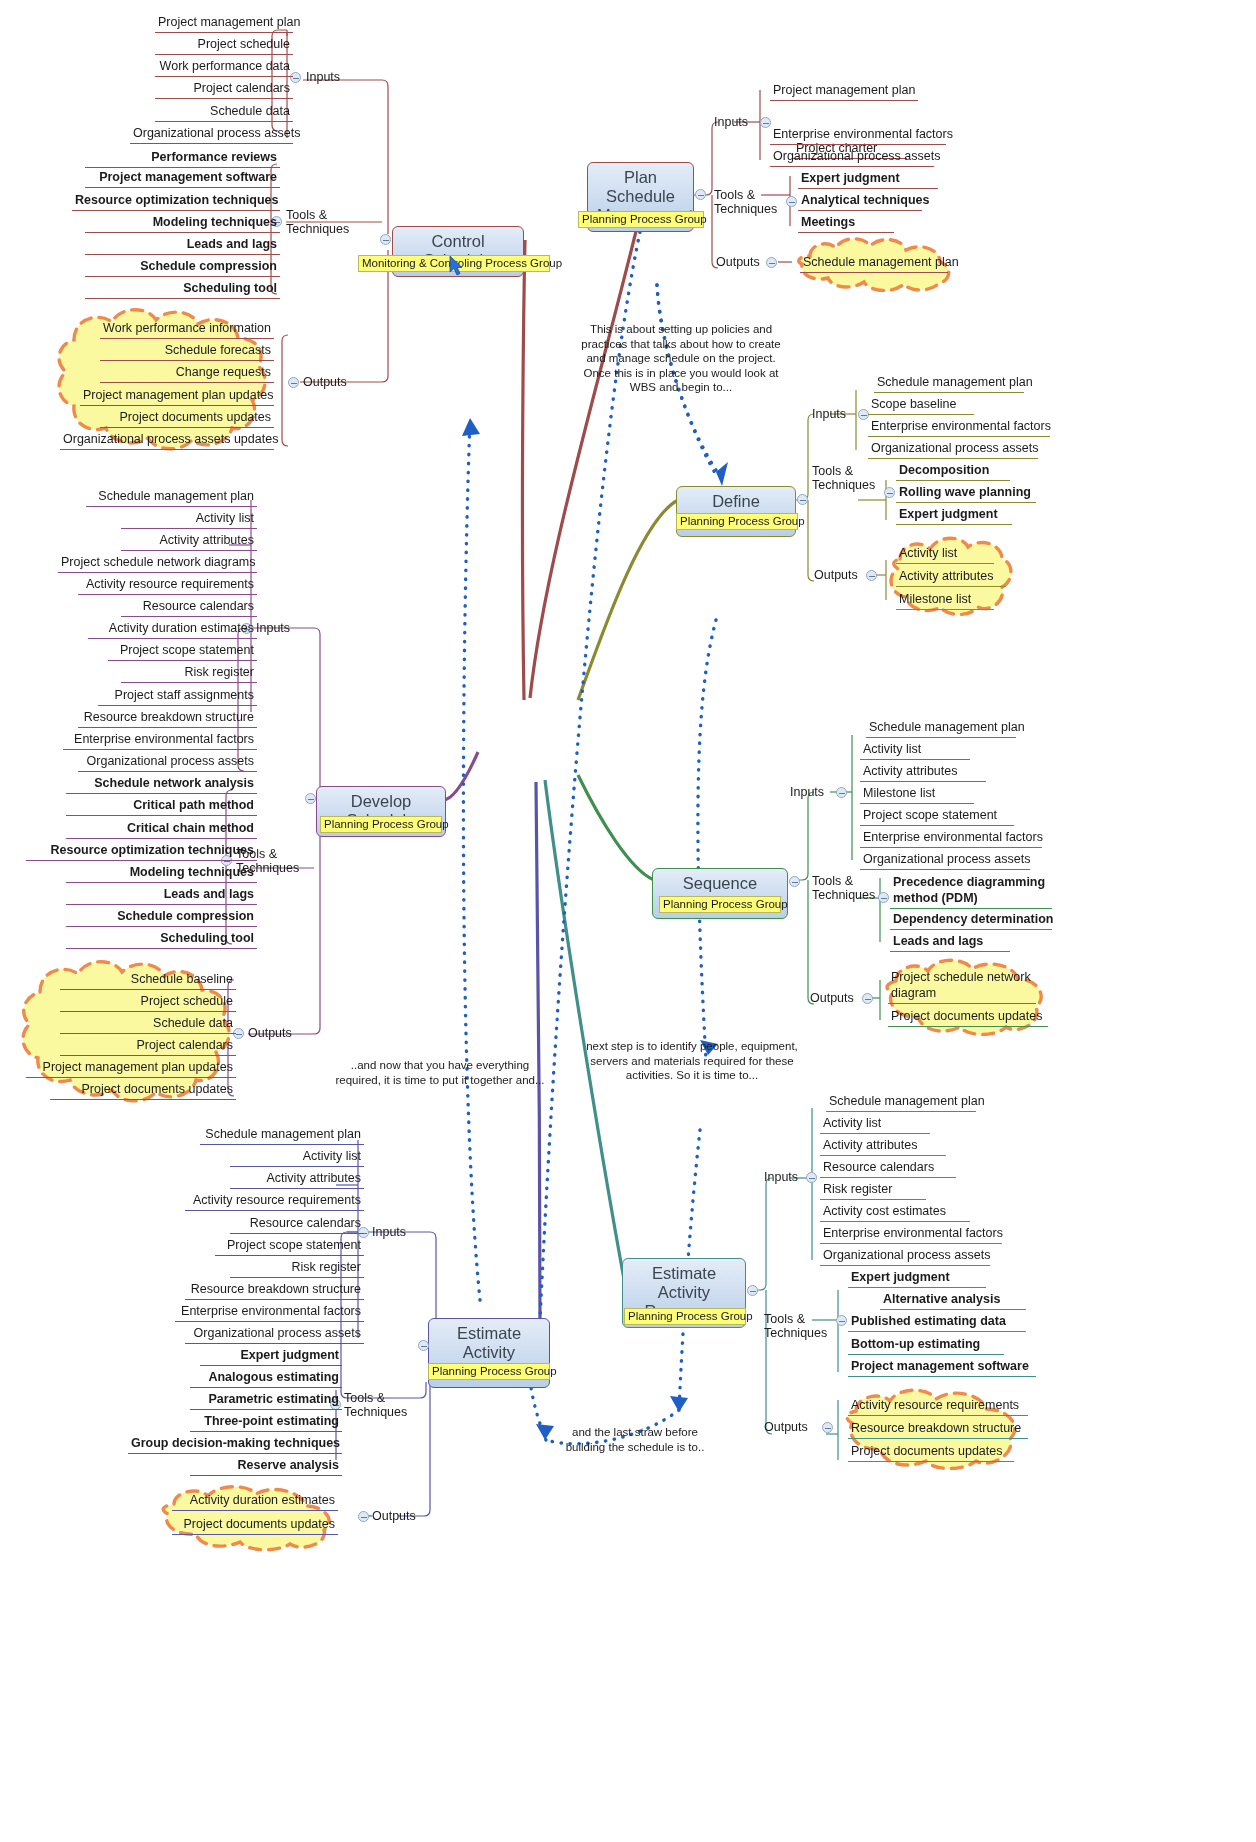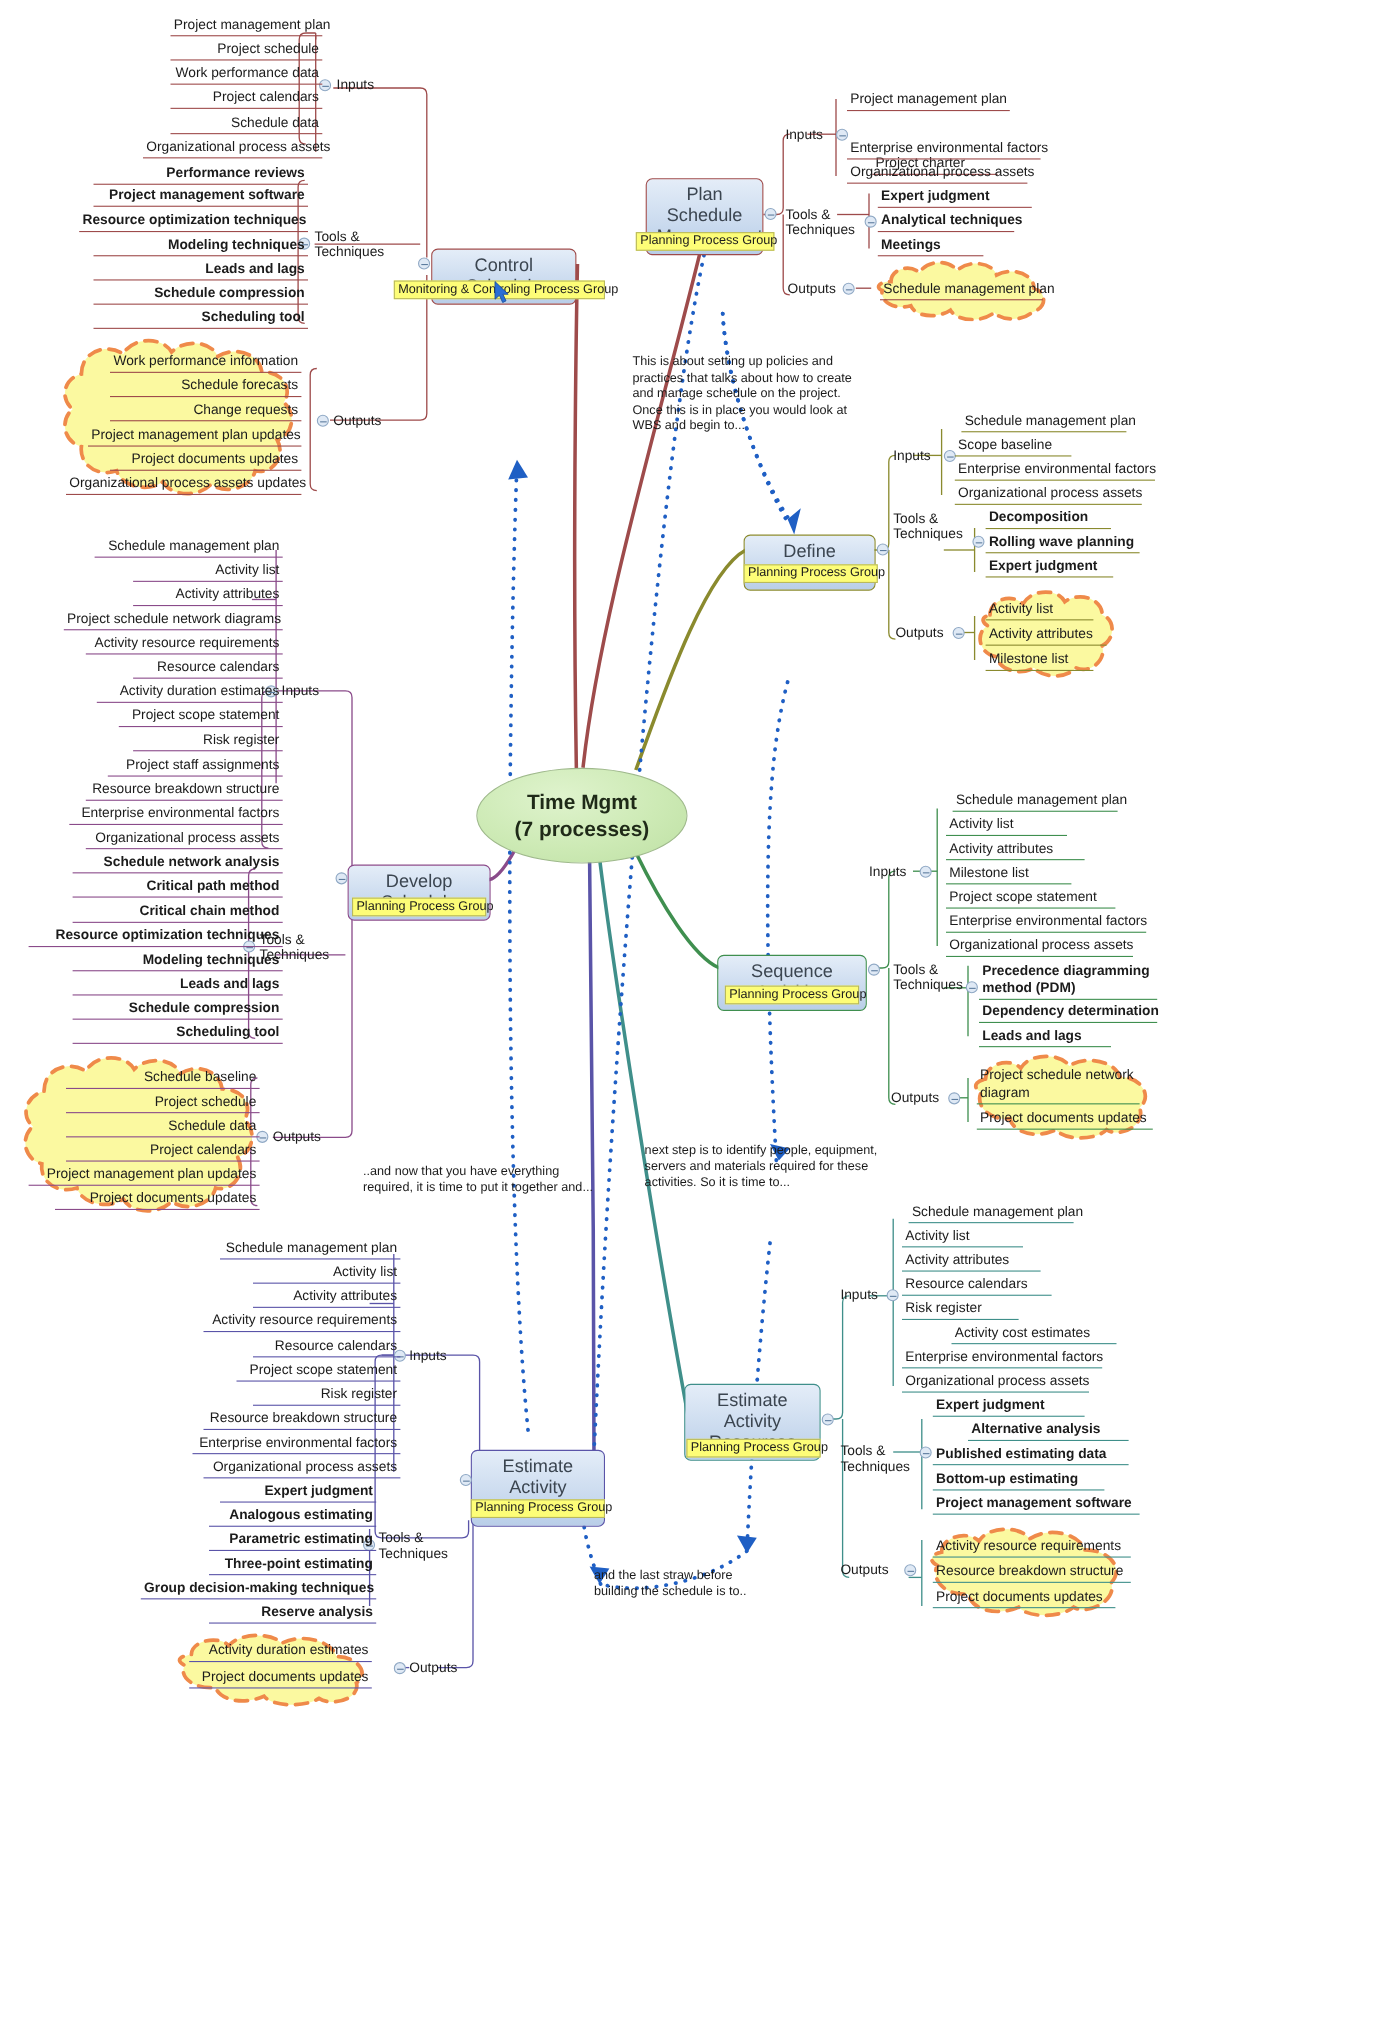--- a/index.html
+++ b/index.html
@@ -92,20 +92,21 @@
   
   .cloud{position:absolute;}
   .cloud svg{position:absolute;left:0;top:0;}
 
   
   .note{
     position:absolute;
     font-size:11.5px;
     line-height:14.5px;
     color:#1b1b1b;
+    text-align:center;
     white-space:pre-line;
   }
 
   
   #cursor{position:absolute;left:449px;top:255px;width:16px;height:22px;}
 </style>
 </head>
 <body>
 
 <div id="canvas">
@@ -224,24 +225,20 @@
       <g fill="#1f5fc4" stroke="none">
         <polygon points="716,472 728,462 722,486"></polygon>
         <polygon points="708,1055 700,1040 718,1044"></polygon>
         <polygon points="679,1412 670,1396 688,1398"></polygon>
         <polygon points="545,1440 536,1424 554,1426"></polygon>
         <polygon points="470,418 462,436 480,434"></polygon>
       </g>
     </g>
   </svg>
 
-  <div id="center">
-    <span style="white-space:pre-line">Time Mgmt
-(7 processes)</span>
-  </div>
 
   <div class="node nred" style="left:392px;top:226px;width:132px;">
     <span style="white-space:pre-line">Control Schedule</span>
   </div>
   <div class="tag" style="left:358px;top:255px;width:192px;">
     <span>Monitoring &amp; Controling Process Group</span>
   </div>
   <div class="collapse" style="left:380px;top:234px;"></div>
 
   <div class="grouplabel" style="left:306px;top:70px;"><span>Inputs</span></div>
@@ -406,21 +403,21 @@
 Techniques</span></div>
   <div class="collapse" style="left:836px;top:1315px;"></div>
   <div class="grouplabel" style="left:764px;top:1420px;"><span>Outputs</span></div>
   <div class="collapse" style="left:822px;top:1422px;"></div>
 
   <div class="leaf c-teal" style="left:826px;top:1093px;width:144px;">Schedule management plan</div>
   <div class="leaf c-teal" style="left:820px;top:1115px;width:104px;">Activity list</div>
   <div class="leaf c-teal" style="left:820px;top:1137px;width:120px;">Activity attributes</div>
   <div class="leaf c-teal" style="left:820px;top:1159px;width:130px;">Resource calendars</div>
   <div class="leaf c-teal" style="left:820px;top:1181px;width:100px;">Risk register</div>
-  <div class="leaf c-teal" style="left:820px;top:1203px;width:144px;margin-left:45px;">Activity cost estimates</div>
+  <div class="leaf c-teal" style="left:820px;top:1203px;width:144px;">Activity cost estimates</div>
   <div class="leaf c-teal" style="left:820px;top:1225px;width:176px;">Enterprise environmental factors</div>
   <div class="leaf c-teal" style="left:820px;top:1247px;width:164px;">Organizational process assets</div>
 
   <div class="leaf c-teal bold" style="left:848px;top:1269px;width:132px;">Expert judgment</div>
   <div class="leaf c-teal bold" style="left:880px;top:1291px;width:140px;">Alternative analysis</div>
   <div class="leaf c-teal bold" style="left:848px;top:1313px;width:172px;">Published estimating data</div>
   <div class="leaf c-teal bold" style="left:848px;top:1336px;width:150px;">Bottom-up estimating</div>
   <div class="leaf c-teal bold" style="left:848px;top:1358px;width:182px;">Project management software</div>
 
   <div class="cloud" style="left:832px;top:1383px;width:200px;height:88px;">

